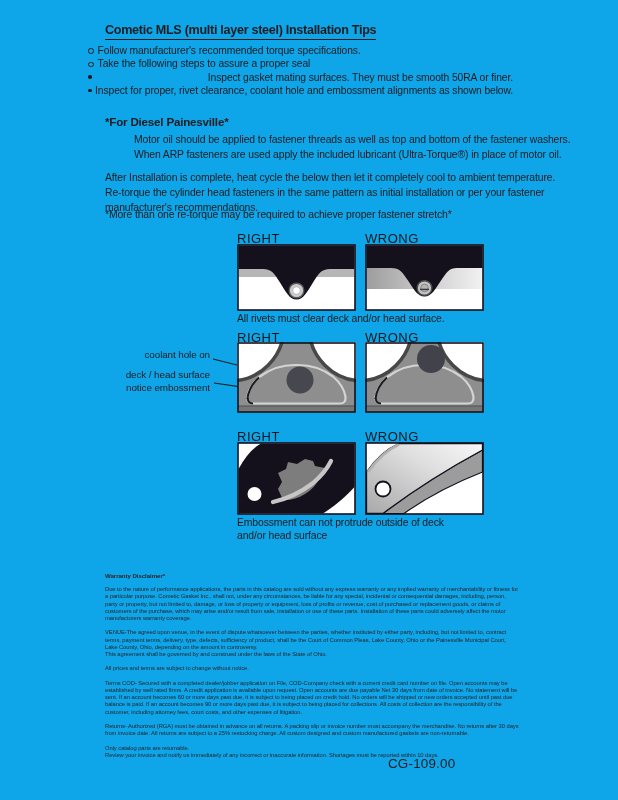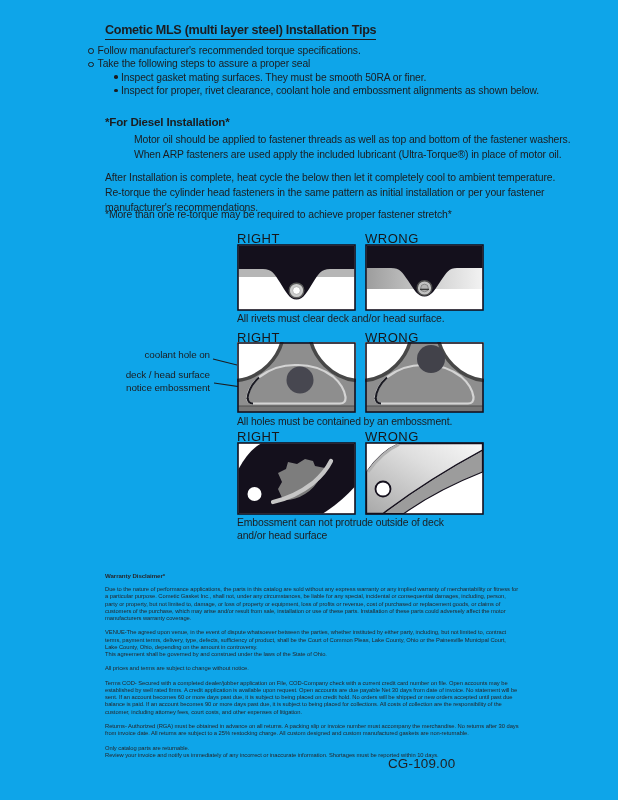--- a/index.html
+++ b/index.html
@@ -9,21 +9,21 @@
   }
   .abs{position:absolute;}
   
   .doc-title{
     left:105px;top:23px;font-size:12.6px;font-weight:bold;letter-spacing:-0.3px;
     border-bottom:1.4px solid #1c1c1f;padding-bottom:1.5px;display:inline-block;
   }
   
   .bullets{left:88px;top:44px;font-size:10.3px;line-height:13.4px;letter-spacing:-0.1px;}
   .b-row{display:flex;align-items:flex-start;}
-  .b-row.sub{margin-left:26px;}
+  .b-row.sub{justify-content:space-between;}
   .mk-circle{flex:none;width:3.6px;height:3.6px;border:1px solid #1c1c1f;border-radius:50%;margin:4.2px 4px 0 0;}
   .mk-dot{flex:none;width:3.6px;height:3.6px;background:#1c1c1f;border-radius:50%;margin:4.6px 3.5px 0 0;}
   
   .diesel-heading{left:105px;top:115px;font-size:11.6px;font-weight:bold;letter-spacing:-0.2px;}
   .para{left:105px;width:452px;font-size:10.4px;line-height:14.9px;letter-spacing:-0.12px;}
   .p1{top:133px;margin-left:29px;}
   .p2{top:171px;}
   .note{top:208px;}
   
   .fig-label{font-size:13px;letter-spacing:0.5px;width:119px;color:#17171a;}
@@ -58,21 +58,21 @@
     <div class="b-row sub">
       <span class="mk-dot"></span>
       <span>Inspect gasket mating surfaces.  They must be smooth 50RA or finer.</span>
     </div>
     <div class="b-row sub">
       <span class="mk-dot"></span>
       <span>Inspect for proper, rivet clearance, coolant hole and embossment alignments as shown below.</span>
     </div>
   </div>
 
-  <div class="abs diesel-heading">*For Diesel Installation*</div>
+  <div class="abs diesel-heading">*For Diesel Painesville*</div>
   <div class="abs para p1">Motor oil should be applied to fastener threads as well as top and bottom of the fastener washers. When ARP fasteners are used apply the included lubricant (Ultra-Torque®) in place of motor oil.</div>
   <div class="abs para p2">After Installation is complete, heat cycle the below then let it completely cool to ambient temperature. Re-torque the cylinder head fasteners in the same pattern as initial installation or per your fastener manufacturer's recommendations.</div>
   <div class="abs para note">*More than one re-torque may be required to achieve proper fastener stretch*</div>
 
   <div class="abs fig-label" style="left:237px;top:231px;">RIGHT</div>
   <div class="abs fig-label" style="left:365px;top:231px;">WRONG</div>
 
   <div class="abs figbox" style="left:237px;top:244px;">
     <svg width="119" height="67" viewBox="0 0 119 67">
       <rect x="1" y="1" width="117" height="65" fill="#ffffff"></rect>
@@ -139,21 +139,20 @@
       <rect x="1.5" y="64" width="116" height="5.5" fill="#767676"></rect>
       <line x1="1.5" y1="64" x2="117.5" y2="64" stroke="#4e4e4e" stroke-width="1"></line>
       <path d="M16,61.5 Q10,61.5 10.5,55 Q12,44 23,34.5 Q39,22.5 59.5,23 Q80,22.5 96,34.5 Q107,44 108.5,55 Q109,61.5 103,61.5 Z" fill="none" stroke="#d4d4d4" stroke-width="2.2"></path>
       <path d="M10.5,57 Q11.5,45 22,35.5" fill="none" stroke="#1a1a22" stroke-width="2"></path>
       <path d="M16,61.5 Q11,61.5 10.7,56" fill="none" stroke="#1a1a22" stroke-width="2"></path>
       <circle cx="66" cy="17" r="14" fill="#42424a"></circle>
       <rect x="1" y="1" width="117" height="69" fill="none" stroke="#15101d" stroke-width="1.6"></rect>
     </svg>
   </div>
 
-  <div class="abs caption" style="left:237px;top:416px;width:290px;">All holes must be contained by an embossment.</div>
 
   <div class="abs fig-label" style="left:237px;top:429px;">RIGHT</div>
   <div class="abs fig-label" style="left:365px;top:429px;">WRONG</div>
 
   <div class="abs figbox" style="left:237px;top:442px;">
     <svg width="119" height="73" viewBox="0 0 119 73">
       <rect x="1" y="1" width="117" height="71" fill="#ffffff"></rect>
       <path d="M1.5,27 Q12,8 24,1.5 L117.5,1.5 L117.5,45 Q104,60 86,71.5 L1.5,71.5 Z" fill="#14101c"></path>
       <path d="M46,58 L41,47 L45,40 L41,31 L49,27 L51,20 L60,22 L68,17 L76,19 L78,24 L88,26 L84,34 Q78,46 68,52 Q58,58.5 46,58 Z" fill="#7d7d7d"></path>
       <path d="M36,60 Q58,55 76,41 Q88,31 94,19" stroke="#c6c6c6" stroke-width="4.2" fill="none" stroke-linecap="round"></path>

